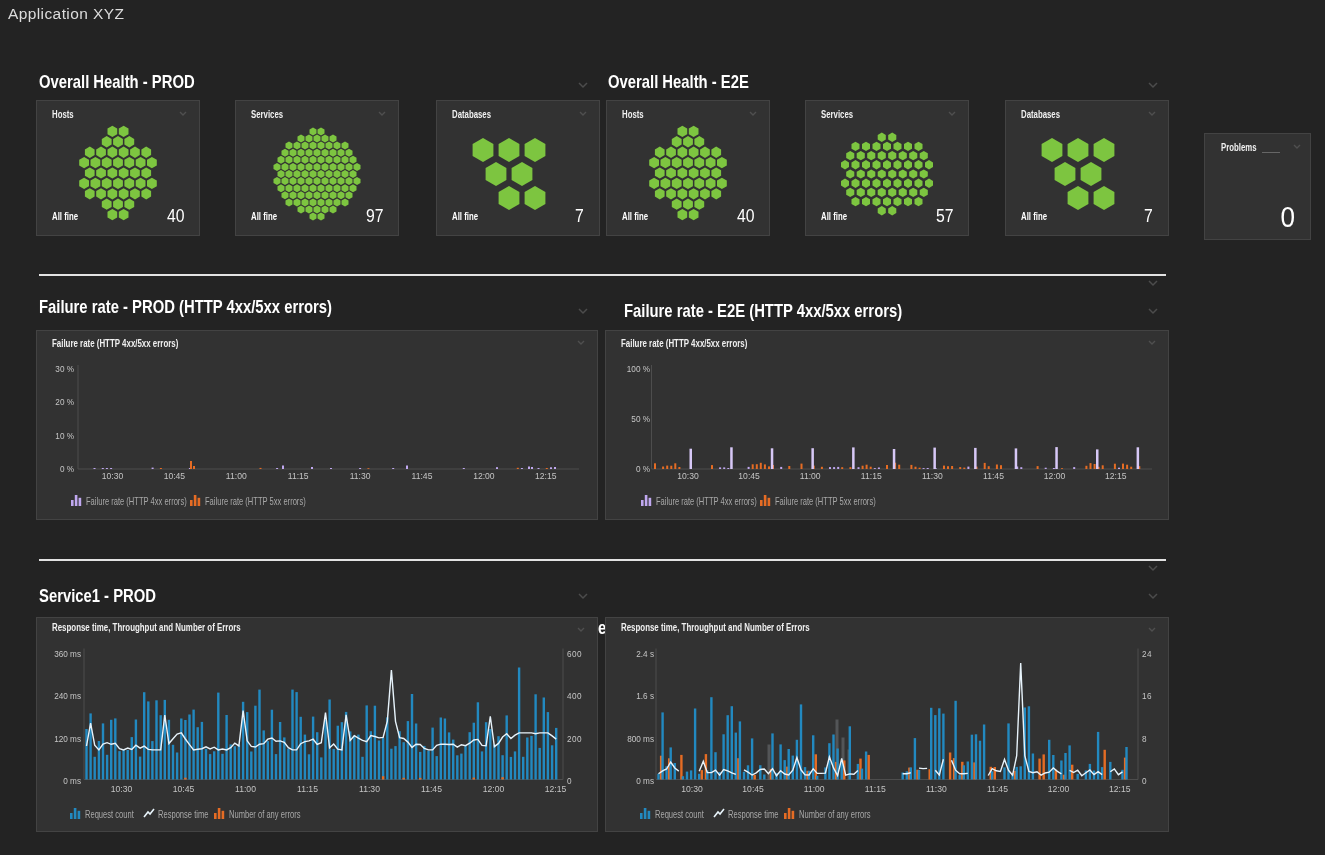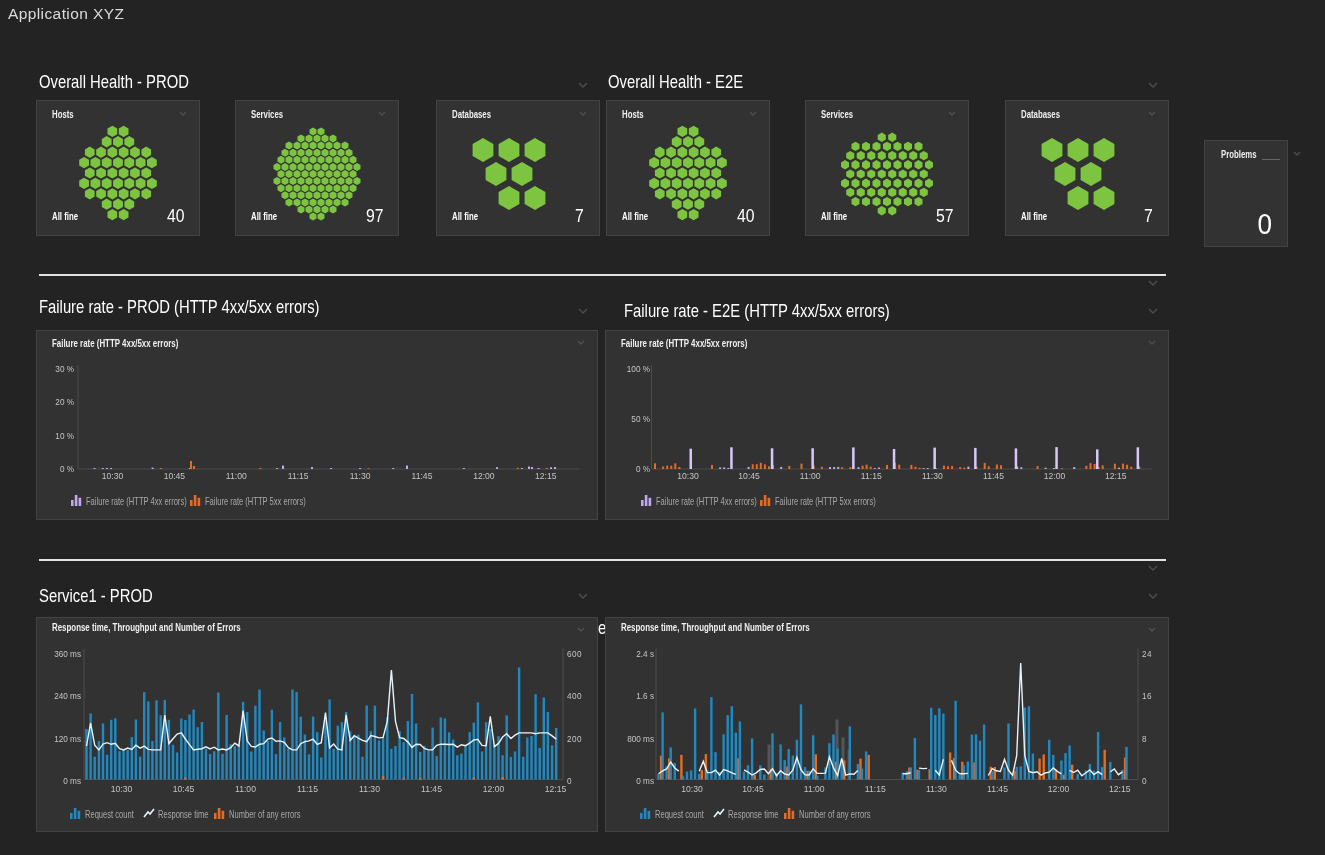--- a/index.html
+++ b/index.html
@@ -1,20 +1,20 @@
 <!DOCTYPE html>
 <html><head><meta charset="utf-8"><style>
 
 html,body{margin:0;padding:0;background:#232323;width:1325px;height:855px;overflow:hidden;
 font-family:"Liberation Sans",sans-serif;}
 .abs{position:absolute;}
 .tile{position:absolute;background:#323232;border:1px solid #434343;box-sizing:border-box;}
 .cx{display:inline-block;transform:scaleX(0.78);transform-origin:0 0;white-space:nowrap;}
 .cxr{display:inline-block;transform:scaleX(0.78);transform-origin:100% 0;white-space:nowrap;}
-.sechdr{position:absolute;color:#fff;font-size:19px;font-weight:normal;}
+.sechdr{position:absolute;color:#fff;font-size:19px;font-weight:bold;}
 .leg{position:absolute;color:#a8a8a8;font-size:10.5px;}
 .sep{position:absolute;height:2px;background:#e2e2e2;}
 </style></head><body>
 <div class="abs" style="left:8px;top:5px;color:#dcdcdc;font-size:15.5px;letter-spacing:0.4px;">Application XYZ</div>
 <div class="sechdr" style="left:39px;top:71px;"><span class="cx">Overall Health - PROD</span></div>
 <svg style="position:absolute;left:578px;top:82px" width="10" height="7">
     <polyline points="1,1 5.0,5 9,1" fill="none" stroke="#4c4c4c" stroke-width="1.5"></polyline>
   </svg>
 <div class="sechdr" style="left:608px;top:71px;"><span class="cx">Overall Health - E2E</span></div>
 <svg style="position:absolute;left:1148px;top:82px" width="10" height="7">
@@ -331,21 +331,21 @@
         <path d="M73.0,37.0 62.6,31.0 62.6,19.0 73.0,13.0 83.4,19.0 83.4,31.0Z" fill="#7dc540"></path>
         <path d="M99.0,37.0 88.6,31.0 88.6,19.0 99.0,13.0 109.4,19.0 109.4,31.0Z" fill="#7dc540"></path>
         <path d="M60.0,61.0 49.6,55.0 49.6,43.0 60.0,37.0 70.4,43.0 70.4,55.0Z" fill="#7dc540"></path>
         <path d="M86.0,61.0 75.6,55.0 75.6,43.0 86.0,37.0 96.4,43.0 96.4,55.0Z" fill="#7dc540"></path>
         <path d="M73.0,85.0 62.6,79.0 62.6,67.0 73.0,61.0 83.4,67.0 83.4,79.0Z" fill="#7dc540"></path>
         <path d="M99.0,85.0 88.6,79.0 88.6,67.0 99.0,61.0 109.4,67.0 109.4,79.0Z" fill="#7dc540"></path>
       </svg></div>
     <div style="position:absolute;left:15px;bottom:13px;color:#fff;font-size:10px;font-weight:bold;"><span class="cx" style="transform:scaleX(0.78);">All fine</span></div>
     <div style="position:absolute;right:15px;bottom:8px;color:#fff;font-size:17.5px;"><span class="cxr" style="transform:scaleX(0.9);">7</span></div>
   </div>
-<div class="tile" style="left:1204px;top:140px;width:84px;height:107px;">
+<div class="tile" style="left:1204px;top:133px;width:107px;height:107px;">
     <div style="position:absolute;left:16px;top:8px;color:#f0f0f0;font-size:10px;font-weight:bold;"><span class="cx" style="transform:scaleX(0.78);">Problems</span></div>
     <div style="position:absolute;left:57px;top:18px;width:18px;height:1px;background:#666;"></div>
     <svg style="position:absolute;left:88px;top:10px" width="8" height="6">
       <polyline points="1,1 4.0,4 7,1" fill="none" stroke="#4f4f4f" stroke-width="1.4"></polyline>
     </svg>
     <div style="position:absolute;right:15px;bottom:5px;color:#fff;font-size:29px;"><span class="cxr" style="transform:scaleX(0.9);">0</span></div>
   </div>
 <div class="sep" style="left:39px;top:274px;width:1127px;"></div>
 <svg style="position:absolute;left:1148px;top:280px" width="10" height="7">
     <polyline points="1,1 5.0,5 9,1" fill="none" stroke="#4c4c4c" stroke-width="1.5"></polyline>

